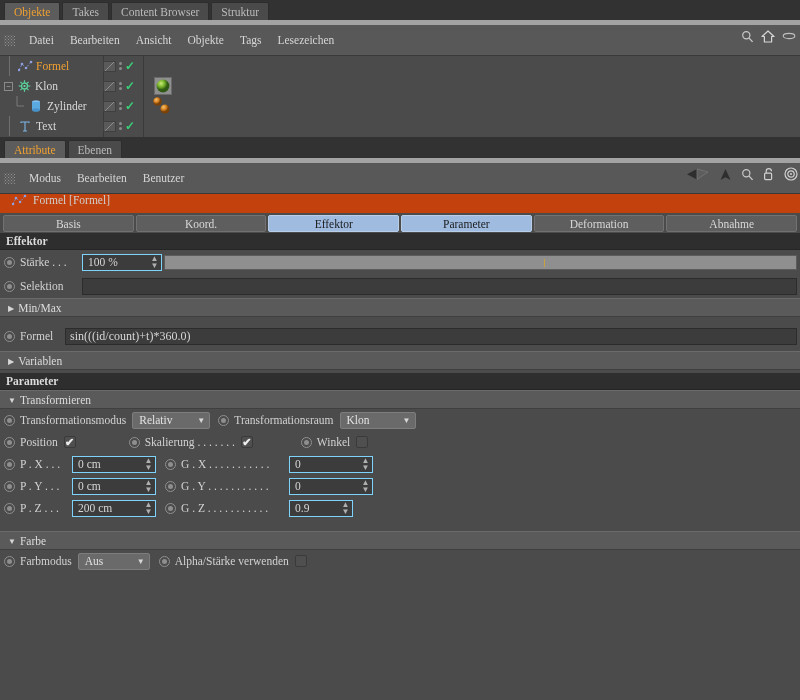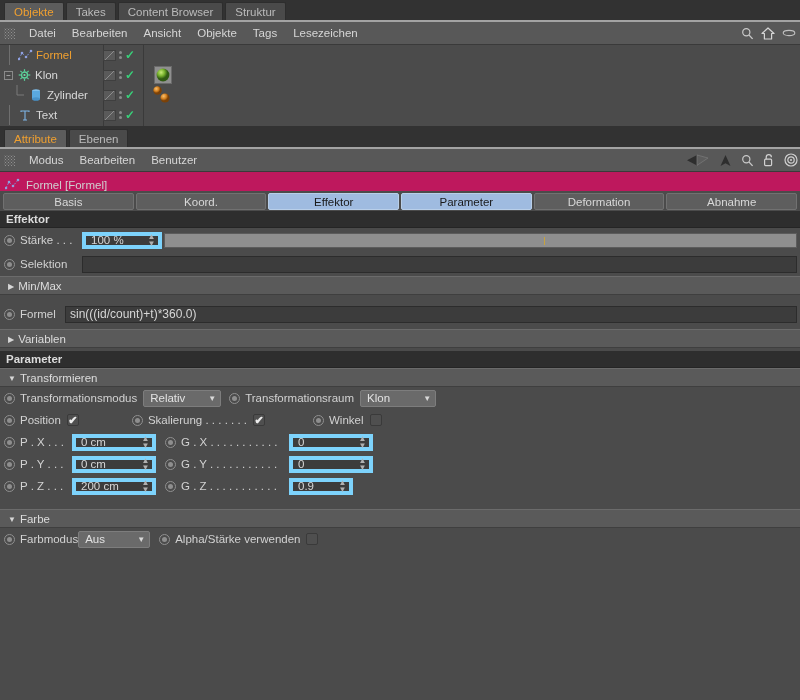--- a/index.html
+++ b/index.html
@@ -4,35 +4,35 @@
 <style>
   * { box-sizing: border-box; margin:0; padding:0; }
   html,body{
     width:800px;height:700px;overflow:hidden;
     background:#4b4b4b;
     font-family:"Liberation Sans", sans-serif;
     font-size:12px;
     color:#c8c8c8;
     -webkit-font-smoothing:antialiased;
   }
-  .app{width:800px;height:700px;position:relative;background:#4b4b4b;}
+  .app{width:800px;height:700px;position:relative;background:#4b4b4b;font-family:Liberation Serif, serif;}
 
   
   .tabstrip{display:flex;align-items:flex-end;height:20px;background:#323232;padding-left:4px;}
   .tab{
     height:18px;line-height:18px;padding:0 9px;font-size:11.5px;
     background:#4a4a4a;color:#bbb;margin-right:2px;border-radius:2px 2px 0 0;
     border:1px solid #2d2d2d;border-bottom:none;
   }
   .tab.active{background:#5c5c5c;color:#f0a030;}
 
   
   .menubar{
-    display:flex;align-items:center;height:25px;background:#585858;
-    border-top:2px solid #a3a3a3;border-bottom:1px solid #3a3a3a;padding-left:4px;
+    display:flex;align-items:center;height:36px;background:#585858;
+    border-top:5px solid #a3a3a3;border-bottom:1px solid #3a3a3a;padding-left:4px;
     position:relative;
   }
   .grip{width:11px;height:11px;margin-right:6px;
     background-image:
       radial-gradient(#9a9a9a 0.6px, transparent 0.7px),
       radial-gradient(#9a9a9a 0.6px, transparent 0.7px);
     background-size:3px 3px;background-position:0 0,1.5px 1.5px;
     opacity:.85;
   }
   .menuitem{padding:0 8px;font-size:11.5px;color:#d6d6d6;line-height:22px;}
@@ -51,41 +51,41 @@
   .om-icon{width:16px;height:16px;display:inline-flex;align-items:center;justify-content:center;margin:0 3px;}
   .om-name{font-size:11.5px;color:#d8d8d8;white-space:nowrap;}
   .om-cols{width:48px;display:flex;align-items:center;justify-content:flex-start;gap:3px;height:20px;}
   .vis-box{width:13px;height:11px;background:linear-gradient(135deg,#5a5a5a 48%,#8d8d8d 48%,#8d8d8d 54%,#5a5a5a 54%);border:1px solid #3f3f3f;}
   .dots{display:flex;flex-direction:column;gap:2px;align-items:center;}
   .dot{width:3px;height:3px;border-radius:50%;background:#8a8a8a;}
   .chk{color:#39d07a;font-size:12px;line-height:10px;font-weight:bold;}
   .om-tags{flex:1;display:flex;align-items:center;padding-left:3px;gap:2px;height:20px;}
 
   
-  .am-title{display:flex;align-items:flex-end;height:19px;background:#be185d;padding-left:5px;gap:5px;}
+  .am-title{display:flex;align-items:flex-start;height:19px;background:#c2410c;padding-left:12px;gap:5px;}
   .am-title .tt{font-size:11.5px;color:#d0d0d0;}
 
   .modetabs{display:flex;height:20px;background:#4b4b4b;padding:0 3px;gap:2px;align-items:center;}
   .mtab{flex:1;height:17px;line-height:16px;text-align:center;font-size:11.5px;
     background:#5e5e5e;border:1px solid #717171;border-radius:2px;color:#d8d8d8;}
   .mtab.on{background:#9fbbe0;border-color:#b9cfe9;color:#1a1a1a;}
 
   .sechdr{height:17px;line-height:17px;background:#2e2e2e;color:#dcdcdc;font-size:11.5px;
     font-weight:bold;padding-left:6px;border-bottom:1px solid #252525;}
   .grouprow{height:19px;line-height:19px;background:#5a5a5a;color:#dcdcdc;font-size:11.5px;padding-left:8px;
     border-top:1px solid #6b6b6b;border-bottom:1px solid #3f3f3f;}
   .arr{display:inline-block;font-size:8px;margin-right:4px;color:#d6d6d6;vertical-align:1px;}
 
   .row{display:flex;align-items:center;height:22px;padding-left:4px;}
   .radio{width:11px;height:11px;border-radius:50%;border:1px solid #909090;background:#4b4b4b;
     display:inline-flex;align-items:center;justify-content:center;flex:none;margin-right:5px;}
   .radio i{width:5px;height:5px;border-radius:50%;background:#8e8e8e;display:block;}
   .lbl{font-size:11.5px;color:#d2d2d2;white-space:nowrap;}
 
-  .numfield{height:17px;background:#3c3c3c;border:4px solid #7dd3fc;display:flex;align-items:center;
+  .numfield{height:17px;background:#3c3c3c;border:1px solid #7dd3fc;display:flex;align-items:center;
     padding:0 2px 0 5px;color:#d6d6d6;font-size:11.5px;}
   .numfield .v{flex:1;white-space:nowrap;}
   .spin{font-size:8px;line-height:7px;color:#b0b0b0;display:flex;flex-direction:column;align-items:center;width:9px;}
 
   .textfield{height:17px;background:#3c3c3c;border:1px solid #2c2c2c;display:flex;align-items:center;
     padding:0 4px;color:#d6d6d6;font-size:12px;}
 
   .slider{height:15px;background:#8f8f8f;border:1px solid #5c5c5c;position:relative;}
   .slider .tick{position:absolute;left:60%;top:3px;width:1px;height:8px;background:#c8a23c;}
 
@@ -533,21 +533,21 @@
 
   <div class="grouprow">
     <span class="arr">▼</span><span>Farbe</span>
   </div>
 
   <div class="row">
     <span class="radio">
         <i></i>
       </span>
     <span class="lbl">Farbmodus</span>
-    <span class="combo" style="width:72px;">
+    <span class="combo" style="width:72px;margin-left:6px;">
       <span class="cv">Aus</span>
       <span class="cd">▼</span>
     </span>
     <span class="radio" style="margin-left:9px;">
         <i></i>
       </span>
     <span class="lbl">Alpha/Stärke verwenden</span>
     <span class="cbox" style="margin-left:6px;"></span>
   </div>
 

